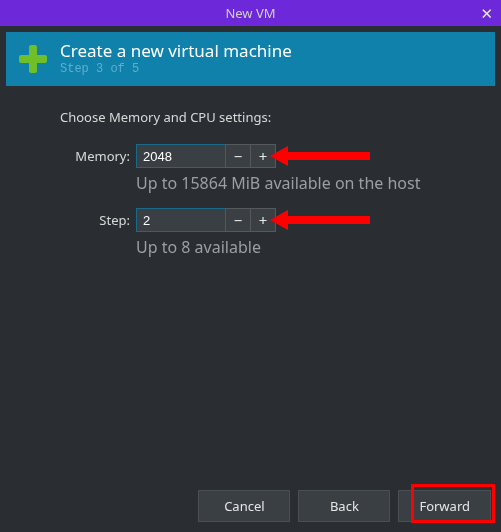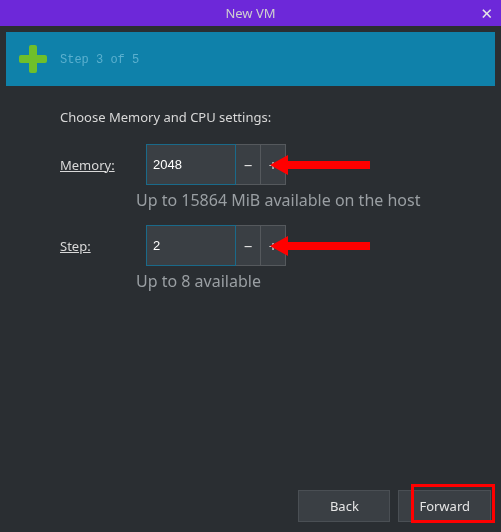--- a/index.html
+++ b/index.html
@@ -67,28 +67,27 @@
     margin-bottom: 18px;
   }
   .field-row {
     display: flex;
     align-items: center;
     margin-bottom: 4px;
     position: relative;
   }
   .field-label {
     width: 70px;
-    text-align: left;
-    padding-right: 16px;
-    text-decoration: underline;
+    text-align: right;
+    padding-right: 6px;
   }
   .spin {
     display: flex;
     align-items: stretch;
-    height: 41px;
+    height: 24px;
   }
   .spin input {
     width: 76px;
     background: #3a3f44;
     border: 1px solid #1a6a8a;
     color: #ffffff;
     font-size: 13px;
     padding: 2px 6px;
     outline: none;
   }
@@ -152,20 +151,21 @@
 </div>
 
 <div class="header-banner">
   <div class="icon-wrap">
     <svg viewBox="0 0 34 34" width="34" height="34">
       <rect x="13" y="3" width="8" height="28" rx="2" fill="#6fbf2a"></rect>
       <rect x="3" y="13" width="28" height="8" rx="2" fill="#6fbf2a"></rect>
     </svg>
   </div>
   <div>
+    <h1>Create a new virtual machine</h1>
     <div class="step">Step 3 of 5</div>
   </div>
 </div>
 
 <div class="content">
   <div class="instruction">Choose Memory and CPU settings:</div>
 
   <div class="field-row">
     <div class="field-label">Memory:</div>
     <div class="spin">
@@ -187,17 +187,18 @@
       <div class="btn">+</div>
     </div>
     <svg class="arrow" style="left:210px" width="100" height="20">
       <polygon points="0,10 18,0 18,6 100,6 100,14 18,14 18,20" fill="#ff0000"></polygon>
     </svg>
   </div>
   <div class="hint">Up to 8 available</div>
 </div>
 
 <div class="footer">
+  <div class="btn">Cancel</div>
   <div class="btn">Back</div>
   <div class="btn">Forward</div>
 </div>
 
 <div class="highlight-box" style="left:411px; top:484px; width:78px; height:33px;"></div>
 
 </body></html>

